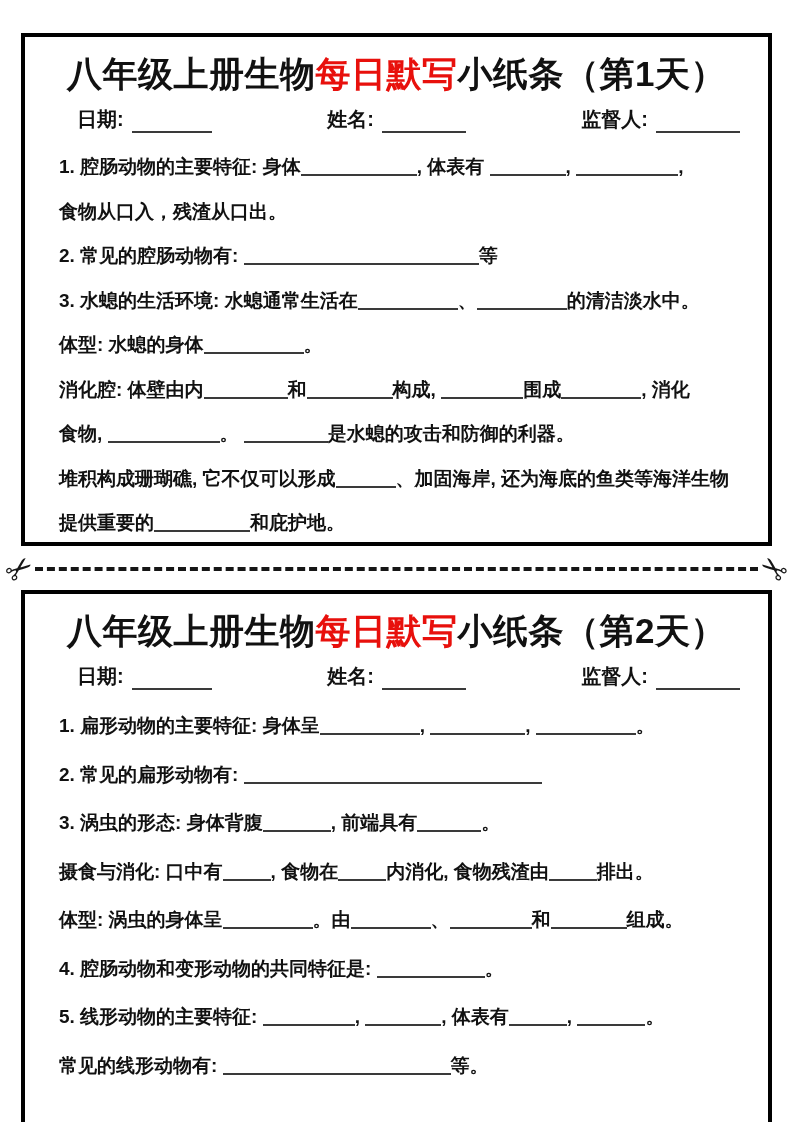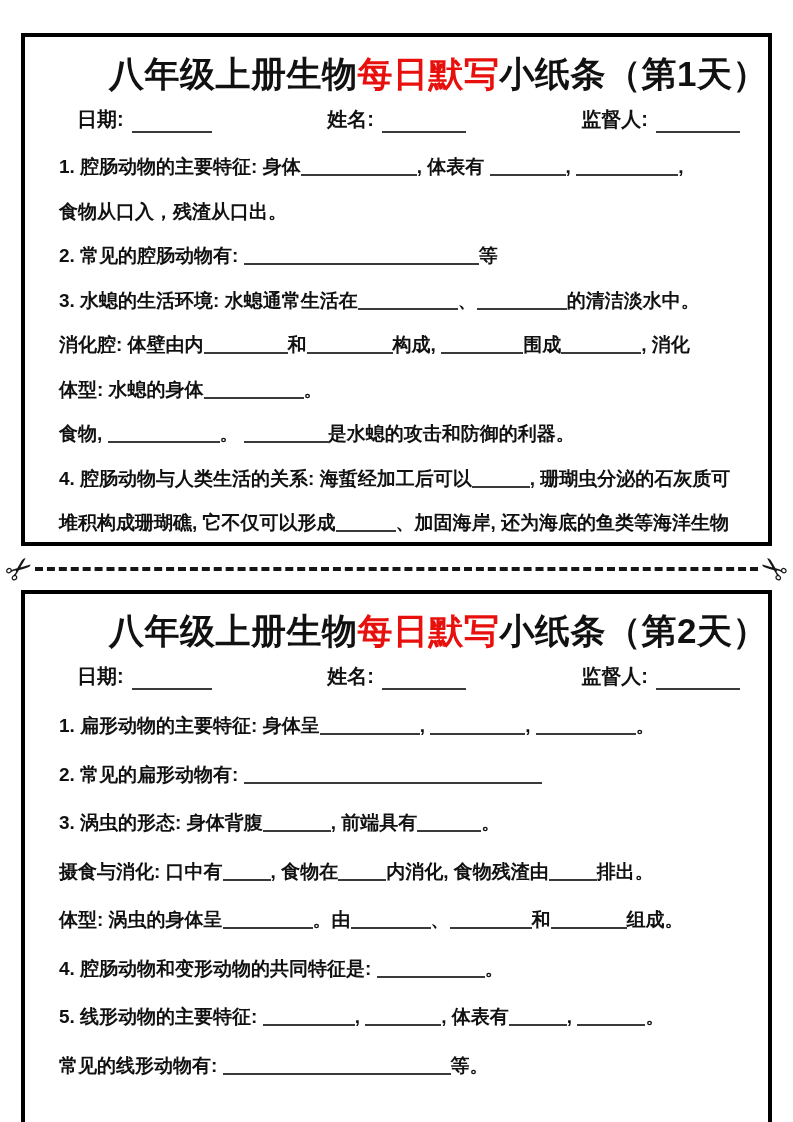--- a/index.html
+++ b/index.html
@@ -19,21 +19,21 @@
     width: 751px;
     border: 4px solid #000000;
     box-sizing: border-box;
     background: #ffffff;
     overflow: hidden;
   }
   #box1 { top: 33px;  height: 513px; }
   #box2 { top: 590px; height: 638px; }
 
   .title {
-    text-align: right;
+    text-align: center;
     font-size: 35px;
     font-weight: 900;
     letter-spacing: 0.5px;
     margin: 14px 0 8px 0;
     white-space: nowrap;
     color: #111111;
   }
   .title .hl { color: var(--hl, #e8100c); }
 
   .header-row {
@@ -110,24 +110,23 @@
     <div class="hfield">
       <span>监督人:</span>
       <span class="hblank" style="width: 84px;"></span>
     </div>
   </div>
   <div class="body">
       <p class="line"><span>1. 腔肠动物的主要特征: 身体</span><span class="blank" style="width: 116px;"></span><span>, 体表有 </span><span class="blank" style="width: 76px;"></span><span>, </span><span class="blank" style="width: 102px;"></span><span>,</span></p>
       <p class="line"><span>食物从口入，残渣从口出。</span></p>
       <p class="line"><span>2. 常见的腔肠动物有: </span><span class="blank" style="width: 235px;"></span><span>等</span></p>
       <p class="line"><span>3. 水螅的生活环境: 水螅通常生活在</span><span class="blank" style="width: 100px;"></span><span>、</span><span class="blank" style="width: 90px;"></span><span>的清洁淡水中。</span></p>
+      <p class="line"><span>体型: 水螅的身体</span><span class="blank" style="width: 100px;"></span><span>。</span></p>
       <p class="line"><span>消化腔: 体壁由内</span><span class="blank" style="width: 84px;"></span><span>和</span><span class="blank" style="width: 86px;"></span><span>构成, </span><span class="blank" style="width: 82px;"></span><span>围成</span><span class="blank" style="width: 80px;"></span><span>, 消化</span></p>
-      <p class="line"><span>体型: 水螅的身体</span><span class="blank" style="width: 100px;"></span><span>。</span></p>
       <p class="line"><span>食物, </span><span class="blank" style="width: 112px;"></span><span>。 </span><span class="blank" style="width: 84px;"></span><span>是水螅的攻击和防御的利器。</span></p>
-      <p class="line"><span>4. 腔肠动物与人类生活的关系: 海蜇经加工后可以</span><span class="blank" style="width: 58px;"></span><span>, 珊瑚虫分泌的石灰质可</span></p>
       <p class="line"><span>堆积构成珊瑚礁, 它不仅可以形成</span><span class="blank" style="width: 60px;"></span><span>、加固海岸, 还为海底的鱼类等海洋生物</span></p>
       <p class="line"><span>提供重要的</span><span class="blank" style="width: 96px;"></span><span>和庇护地。</span></p>
     </div>
 </section>
 
 <div class="cut-line">
   <span class="scissors left">✂</span>
   <span class="dash-line"></span>
   <span class="scissors right">✂</span>
 </div>

